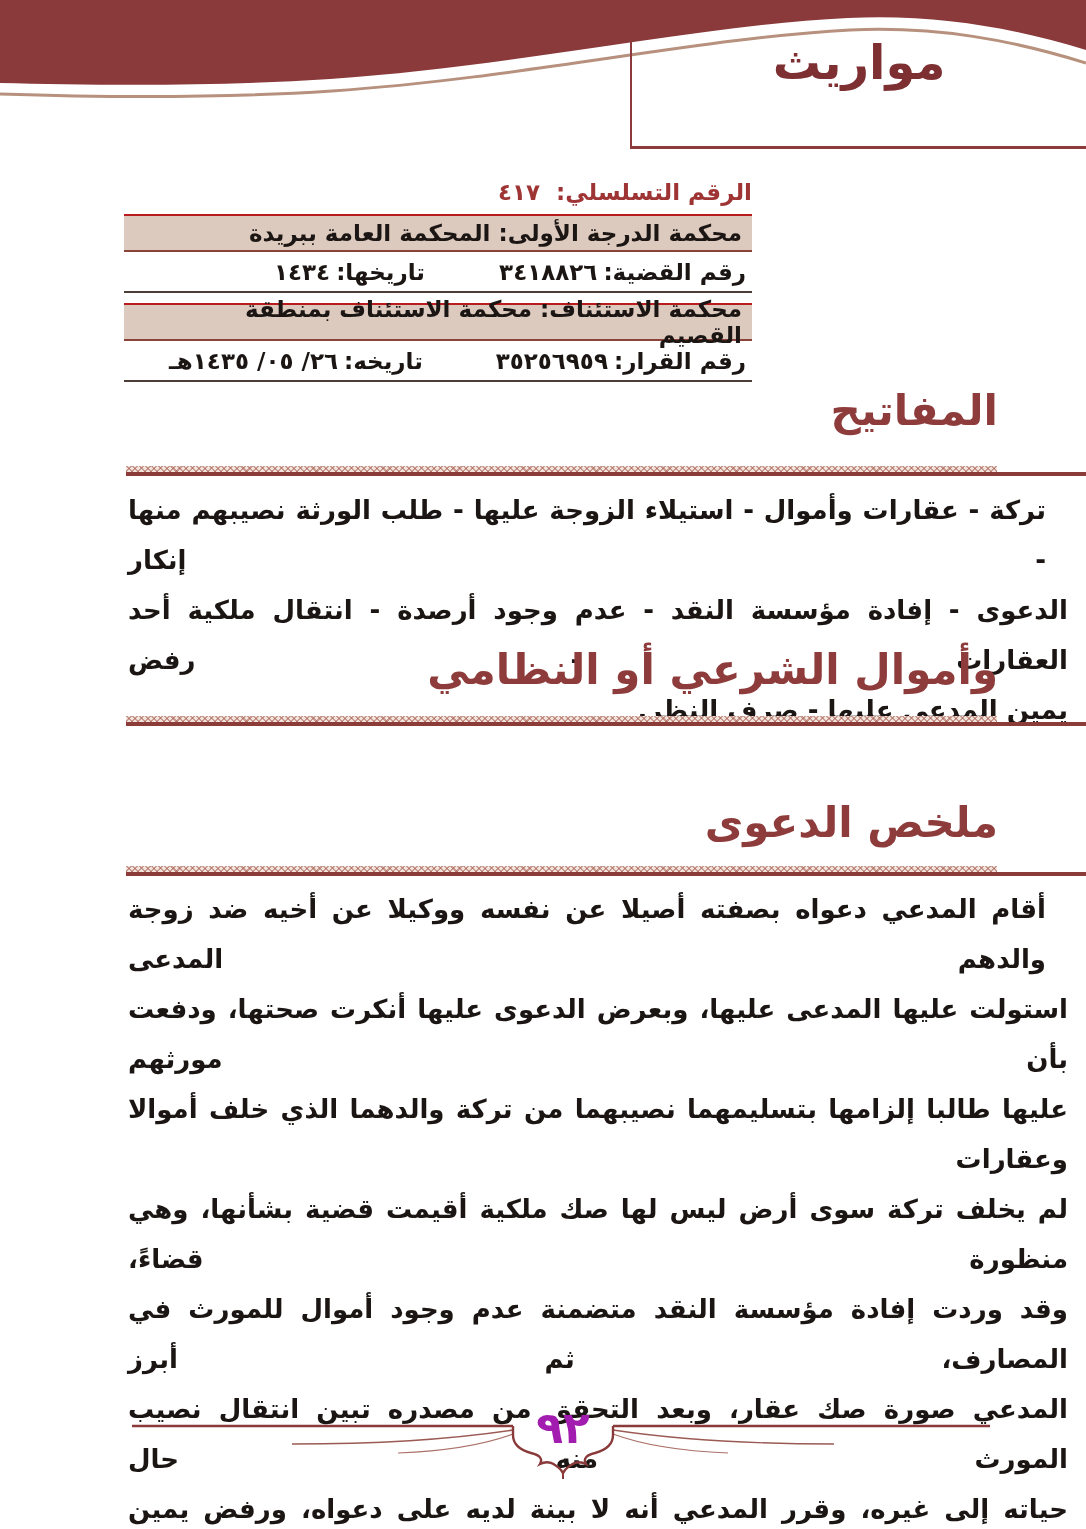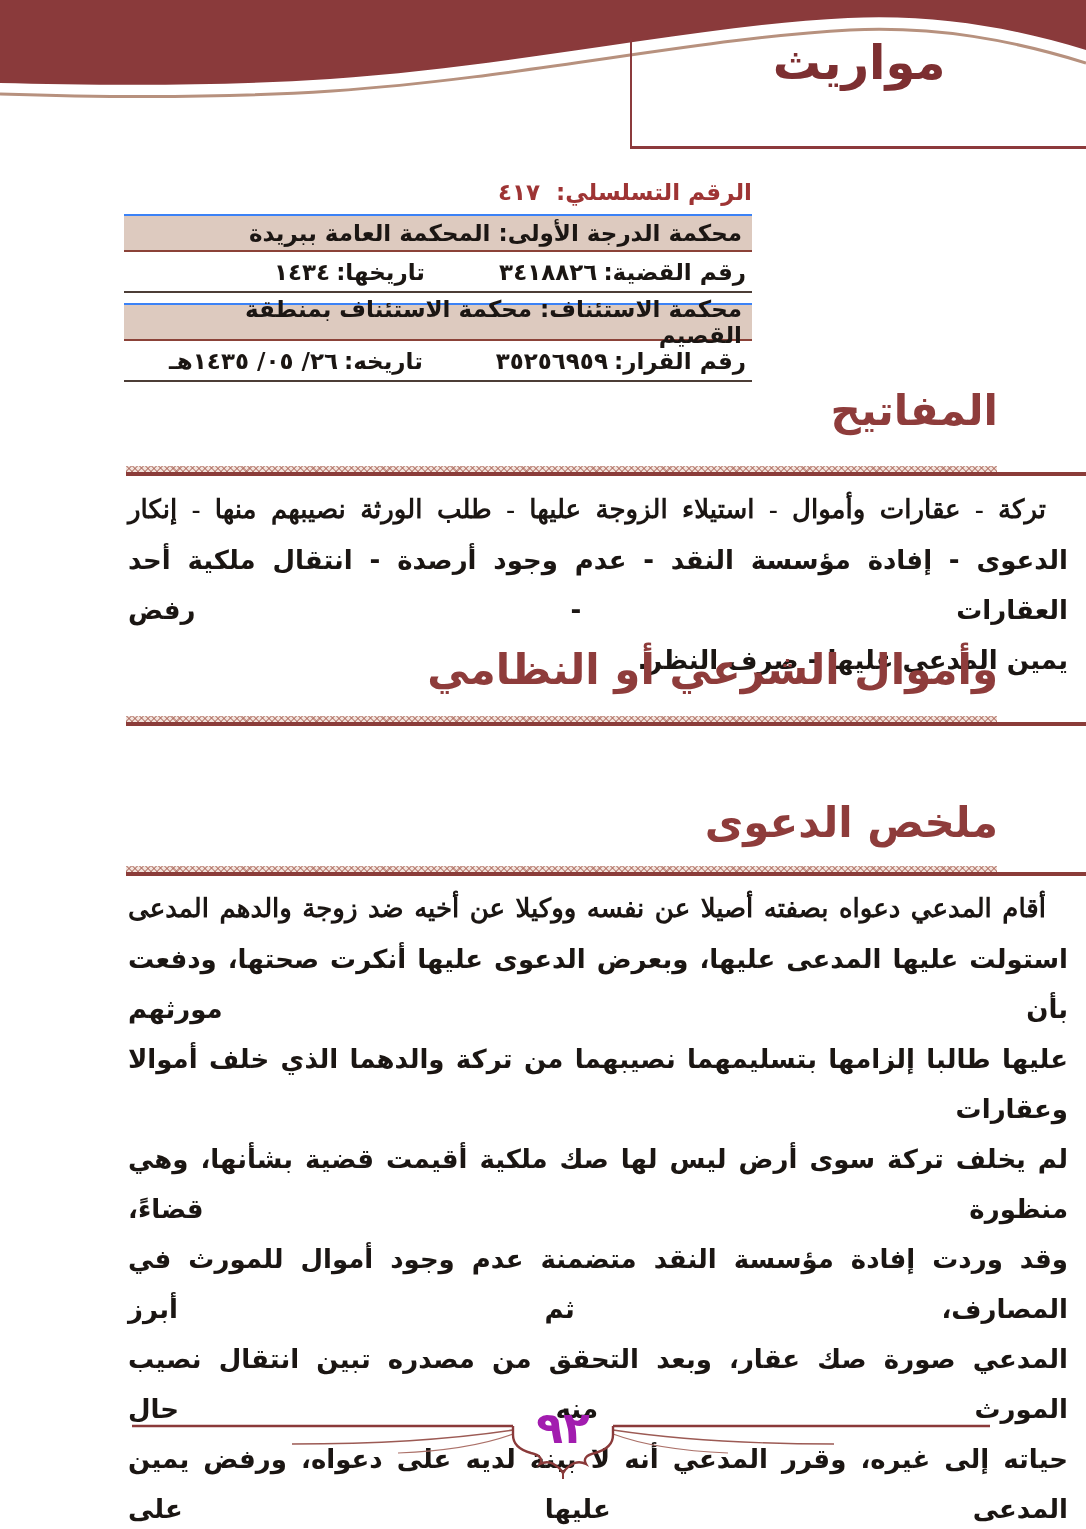--- a/index.html
+++ b/index.html
@@ -18,21 +18,21 @@
   
   .serial{
     position:absolute;top:174px;right:334px;height:36px;line-height:36px;
     font-size:23px;font-weight:bold;color:#9e3434;white-space:nowrap;
   }
   .serial .v{margin-right:8px;}
   
   .case-table{position:absolute;top:214px;right:334px;left:124px;}
   .crow{font-size:23px;font-weight:bold;}
   .crow.beige{
-    background:#ddcabf;border-top:2px solid #3b82f6;border-bottom:2px solid #8b4238;
+    background:#ddcabf;border-top:2px solid #b91c1c;border-bottom:2px solid #8b4238;
     height:34px;display:flex;align-items:center;padding:0 10px;
   }
   .crow.plain{
     height:39px;display:flex;align-items:center;justify-content:space-between;
     border-bottom:2px solid #4c3d36;padding:0 6px;
   }
   .crow.gap{margin-top:10px;padding-left:38px;}
   .crow.plain.pad150{padding-left:150px;}
   .crow.plain.pad45{padding-left:45px;}
   .pair .lbl{margin-left:6px;}
@@ -50,21 +50,21 @@
       repeating-linear-gradient(-45deg, rgba(166,94,82,.55) 0 1.5px, transparent 1.5px 4.5px);
   }
   .rule .line{position:absolute;top:6px;left:126px;right:0;height:4px;background:#8b3c39;}
   
   .textcol{position:absolute;right:18px;left:128px;font-weight:bold;}
   .kw{top:485px;font-size:26px;}
   .kw .ln{line-height:50px;}
   .body-sum{top:884px;font-size:26px;}
   .body-sum .ln{line-height:50px;}
   .ln.just{text-align:justify;text-align-last:justify;}
-  .ln.ind{padding-right:22px;font-family:Liberation Serif, serif;}
+  .ln.ind{padding-right:22px;}
   .ln.last{text-align:right;}
   .basis-text{top:744px;font-size:25px;line-height:34px;padding-right:26px;}
   
   .footer-orn{position:absolute;top:1404px;left:0;width:1086px;height:80px;}
   .page-num{
     position:absolute;top:1402px;left:503px;width:120px;text-align:center;
     font-size:44px;font-weight:bold;color:#a21caf;line-height:52px;
   }
 </style>
 </head>

